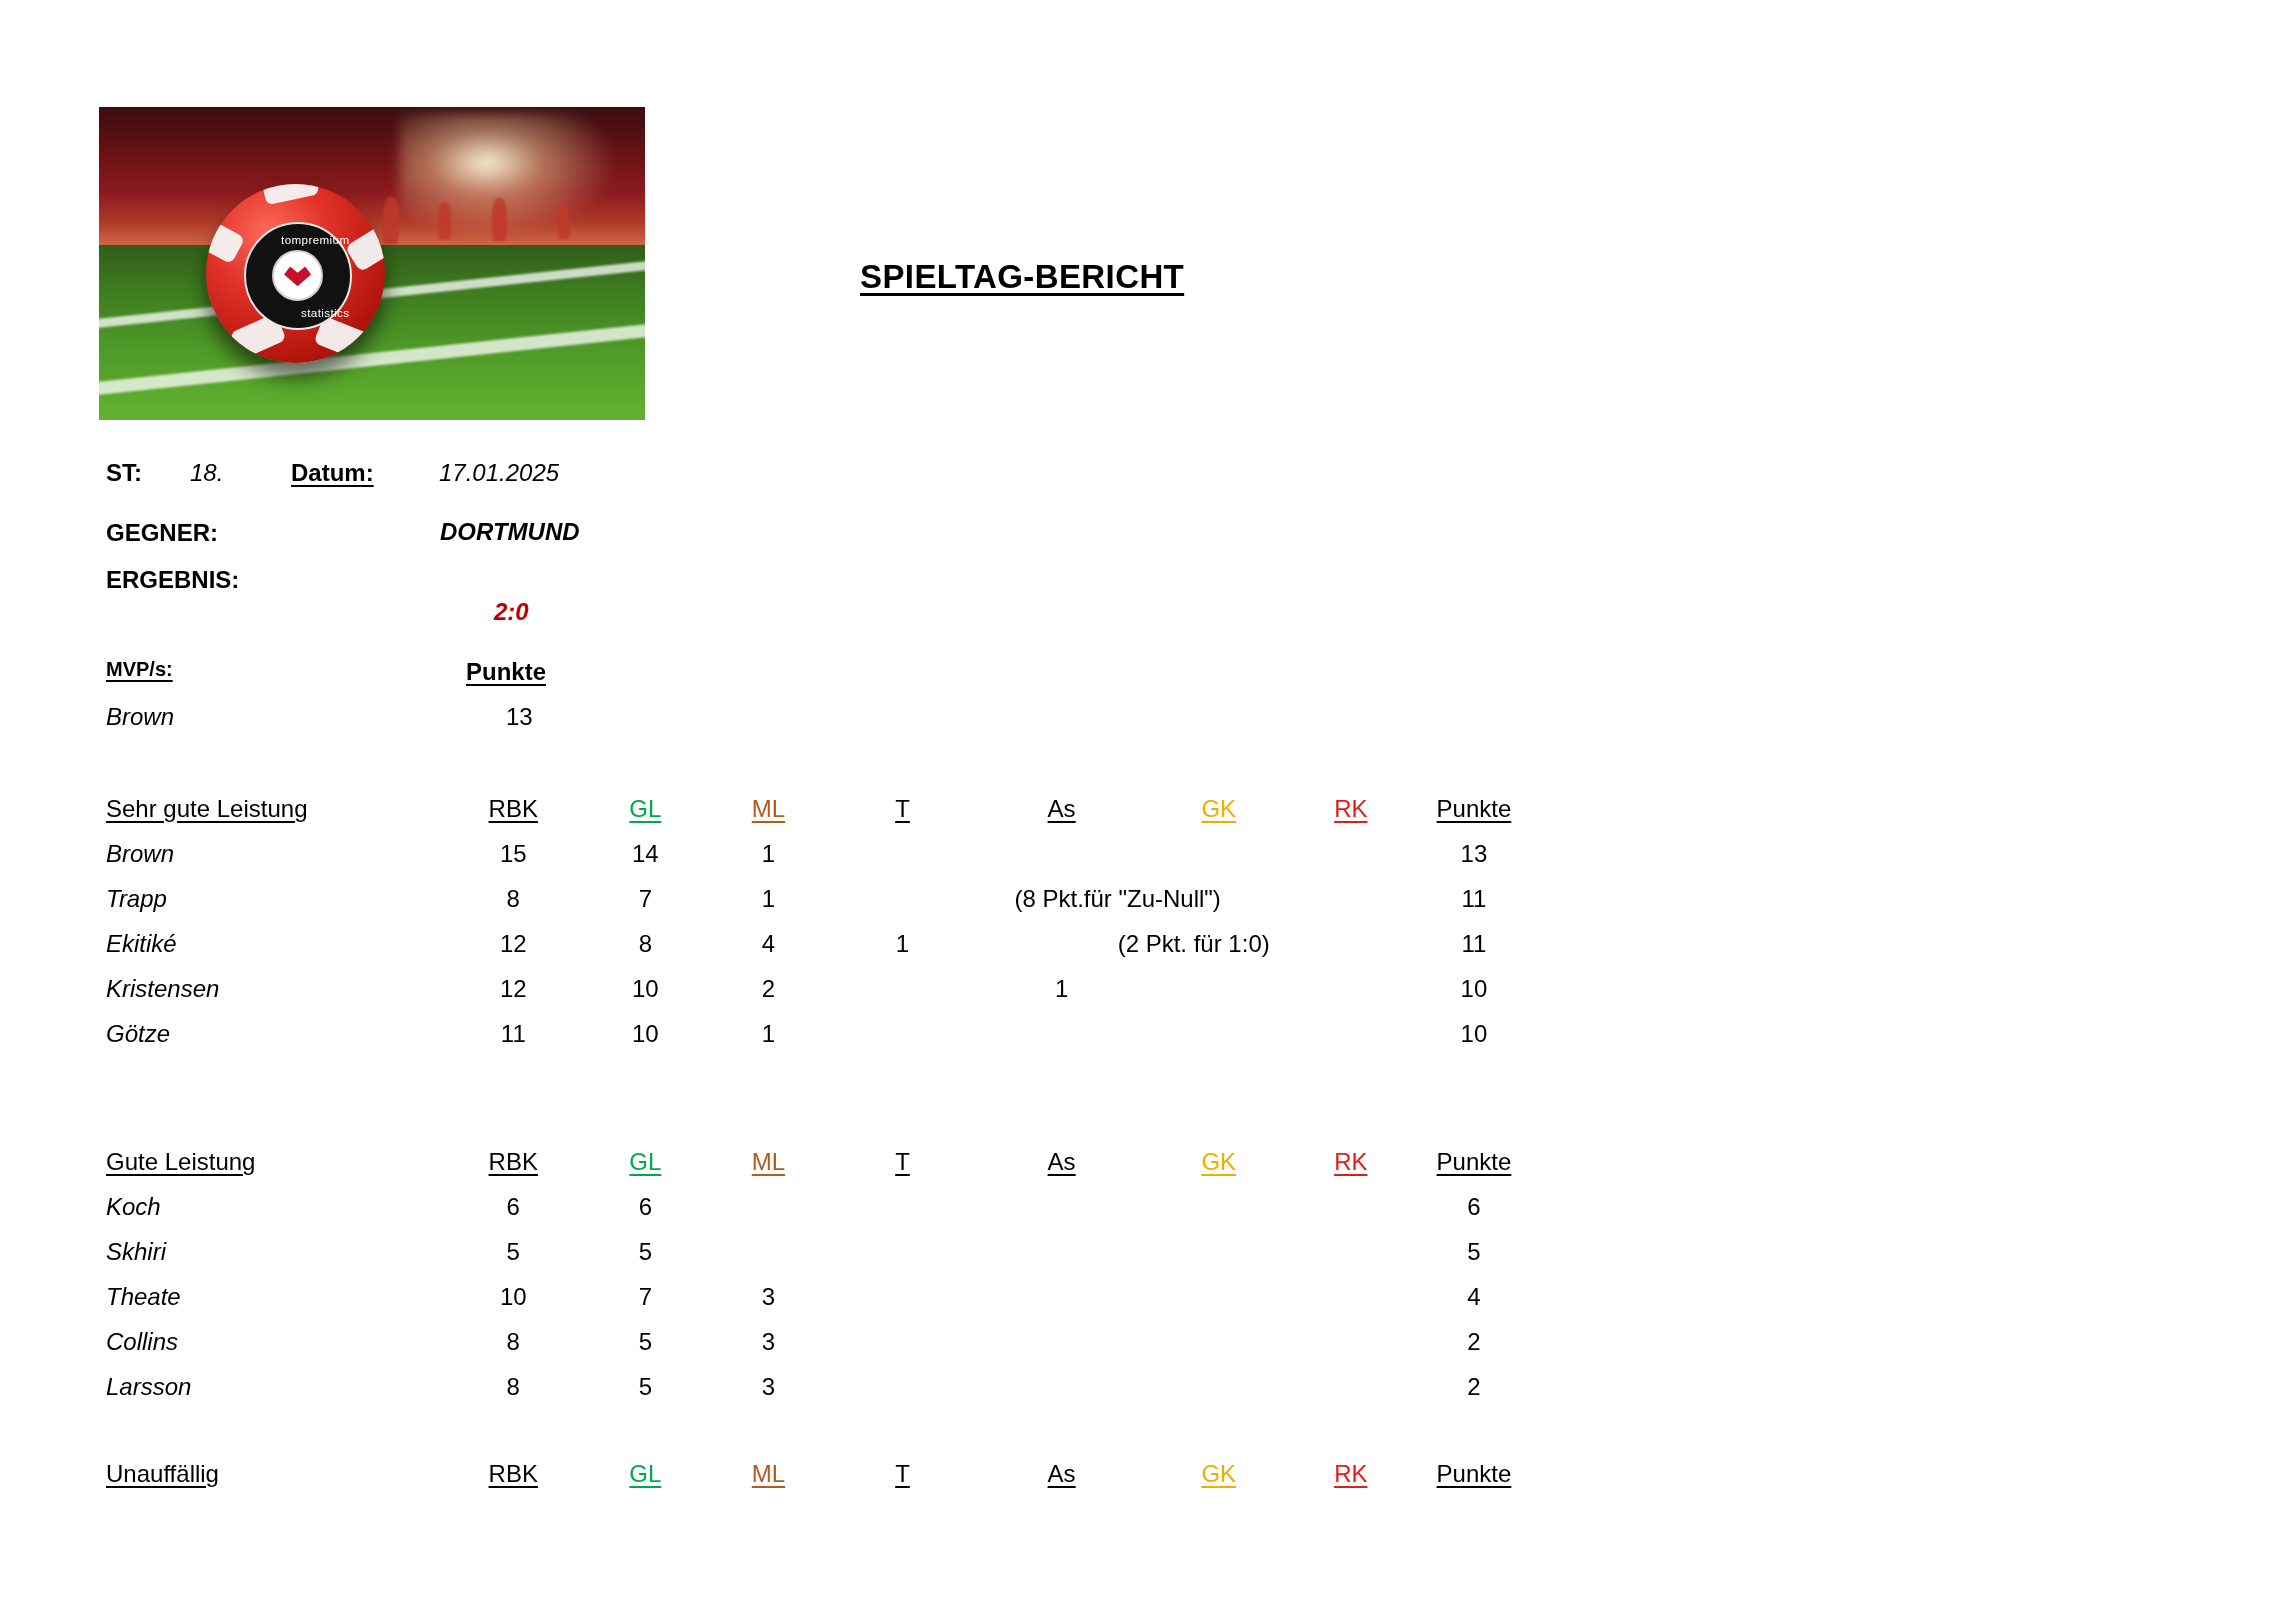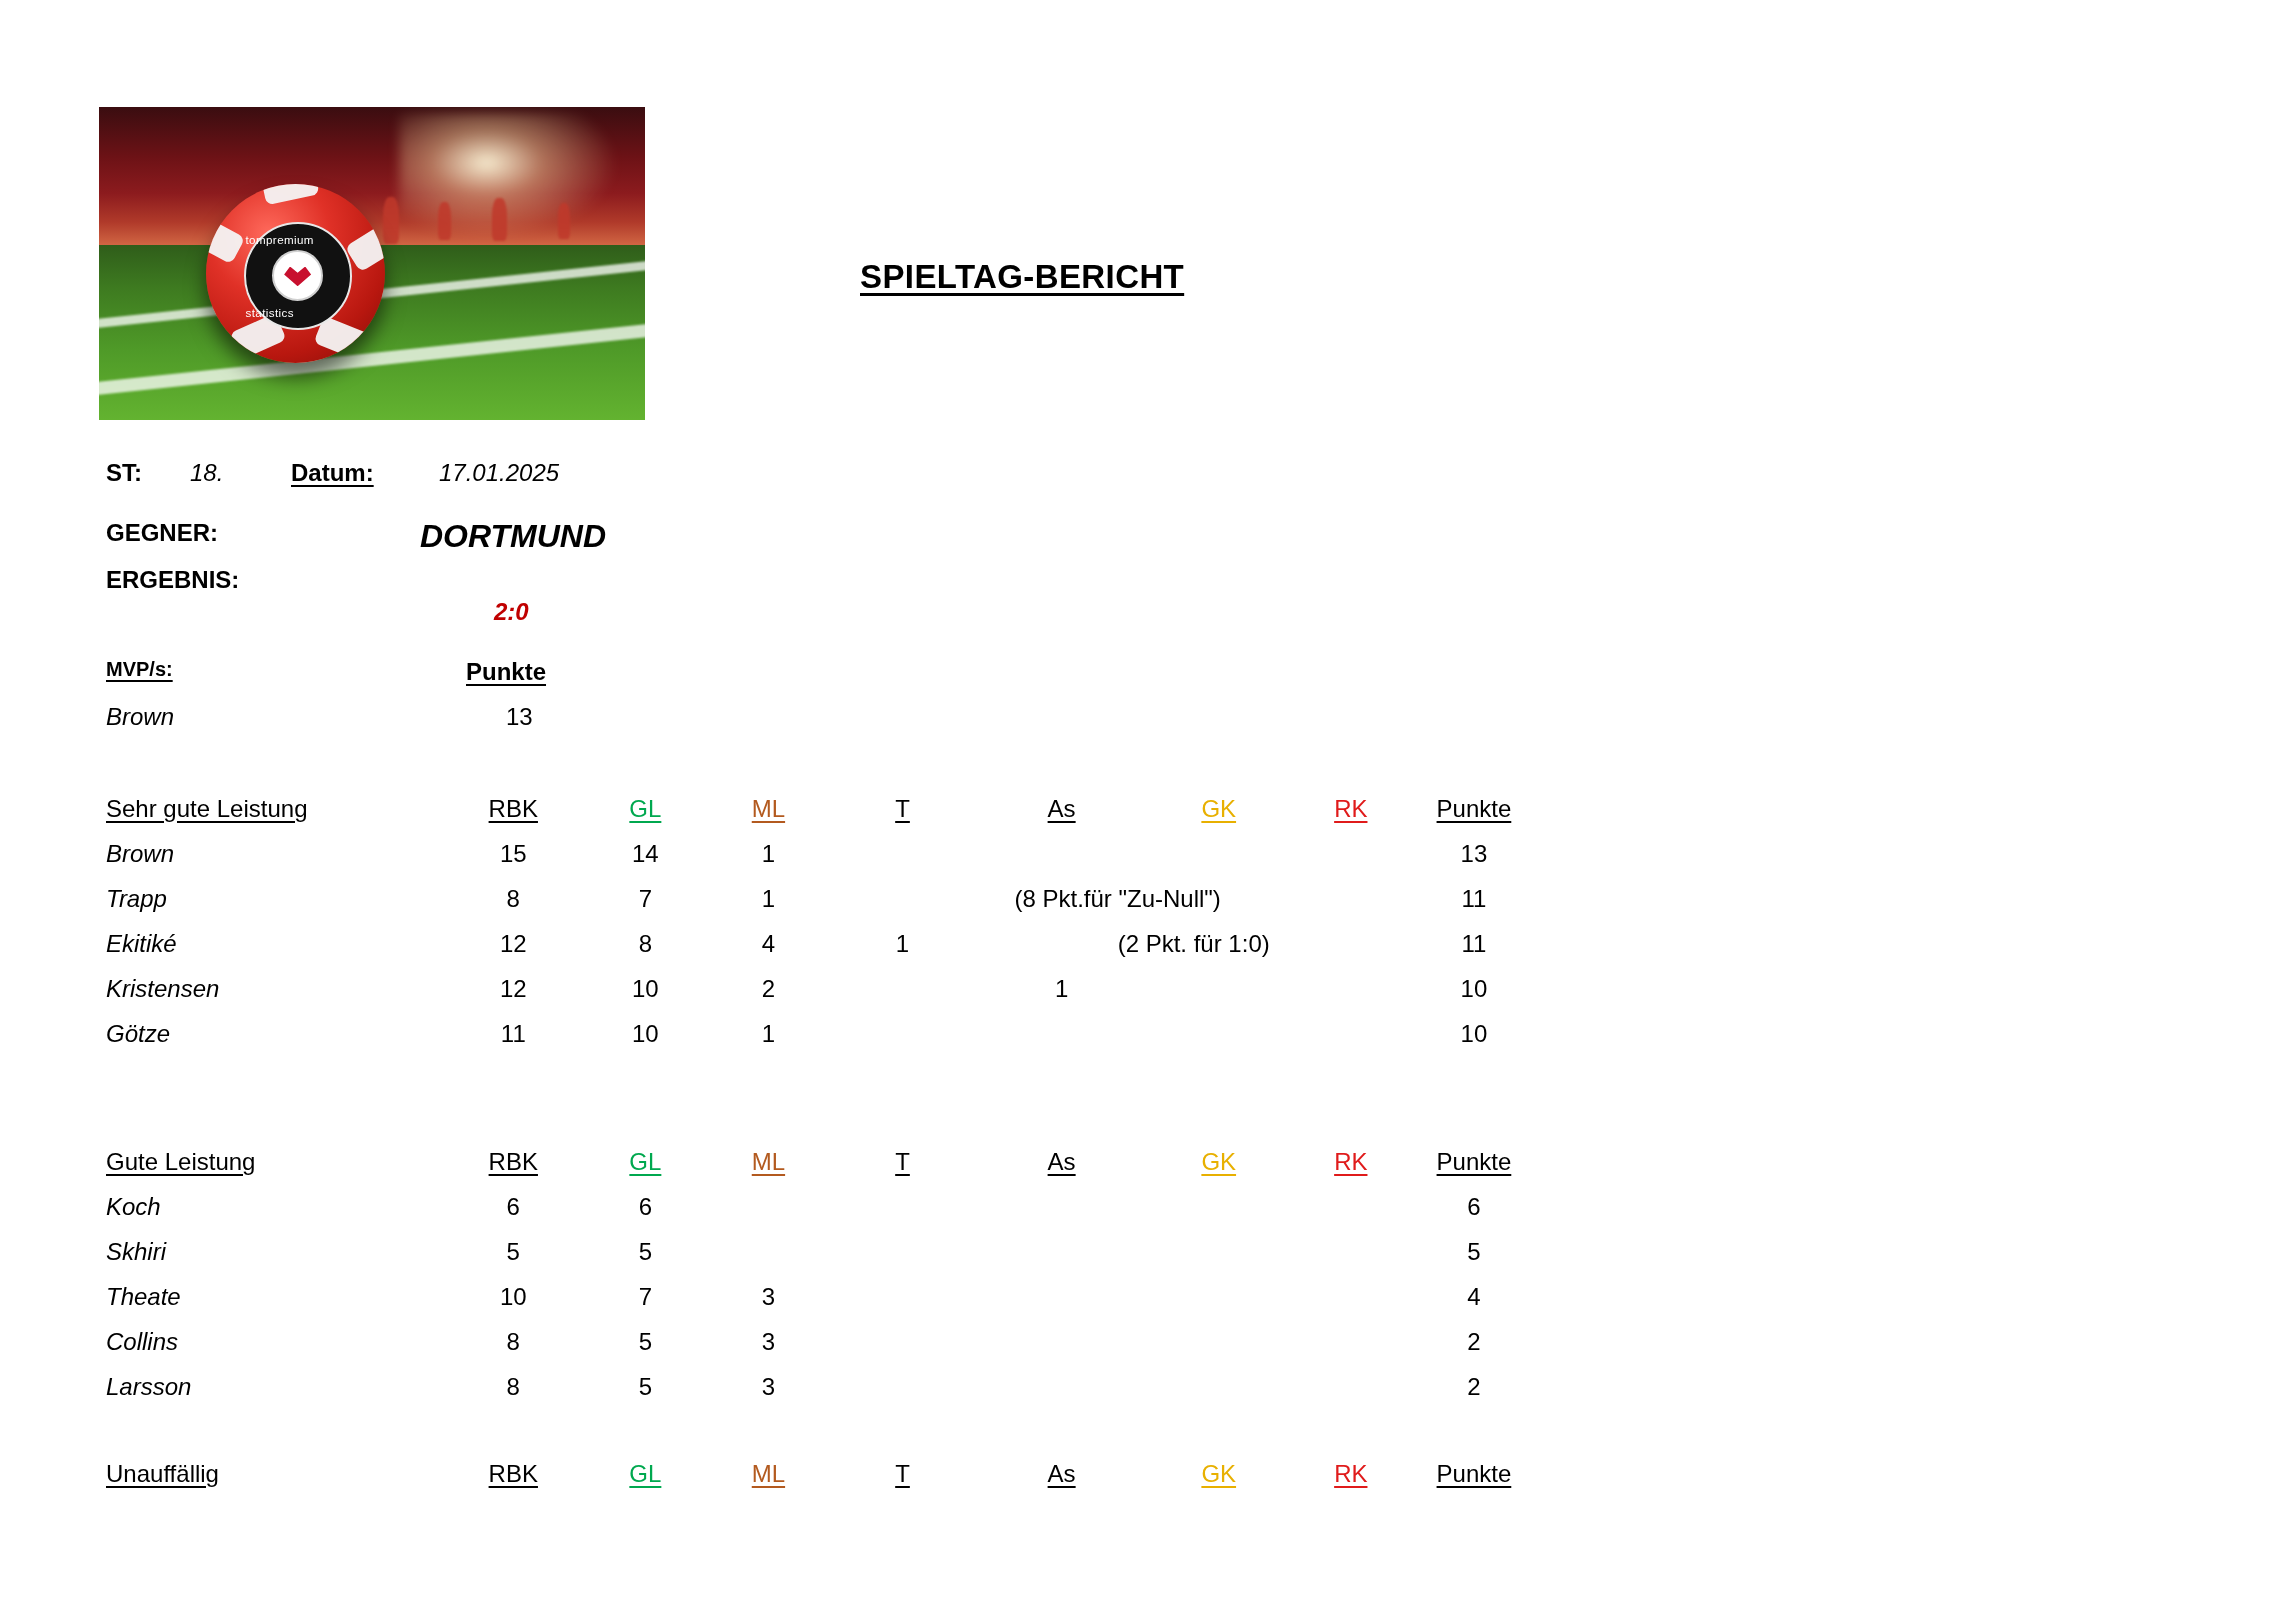--- a/index.html
+++ b/index.html
@@ -107,21 +107,21 @@
     position: absolute;
     left: 50%; top: 52%;
     width: 27px; height: 19.7px;
     margin-left: -13.4px; margin-top: -9.9px;
     background: #c8102e;
     clip-path: polygon(0% 40%, 22% 0%, 50% 32%, 78% 0%, 100% 40%, 50% 100%);
   }
   .ball-text-top, .ball-text-bottom {
     position: absolute;
     left: 0; width: 100%;
-    text-align: left;
+    text-align: right;
     color: #ffffff;
     font-size: 11.6px;
     letter-spacing: 0.4px;
     font-family: "Liberation Sans", sans-serif;
   }
   .ball-text-top { top: 9px; }
   .ball-text-bottom { bottom: 9px; }
 
   
   #doc-title {
@@ -140,21 +140,21 @@
   .lbl-bold { font-weight: bold; }
   .val-ital { font-style: italic; }
   .val-bold-ital { font-weight: bold; font-style: italic; }
   .underline { text-decoration: underline; text-underline-offset: 3.6px; }
 
   #meta-st-label  { left: 106px; top: 459px; }
   #meta-st-value  { left: 190px; top: 459px; font-style: italic; }
   #meta-date-label{ left: 291px; top: 459px; }
   #meta-date-value{ left: 439px; top: 459px; }
   #meta-opp-label { left: 106px; top: 519px; }
-  #meta-opp-value { left: 420px; top: 518px; font-size: 32px; }
+  #meta-opp-value { left: 440px; top: 518px; font-size: 24px; }
   #meta-res-label { left: 106px; top: 566px; }
   #meta-res-value { left: 494px; top: 566px; color: #c00000; margin-top: 32px; }
 
   
   #mvp-label   { position: absolute; left: 106px; top: 658px; font-size: 20px; font-weight: bold; text-decoration: underline; text-underline-offset: 3.6px; }
   #mvp-points-header { position: absolute; left: 466px; top: 658px; font-size: 24px; font-weight: bold; text-decoration: underline; text-underline-offset: 3.6px; }
   #mvp-name    { position: absolute; left: 106px; top: 703px; font-size: 24px; font-style: italic; }
   #mvp-points  { position: absolute; left: 506px; top: 703px; font-size: 24px; }
 
   

